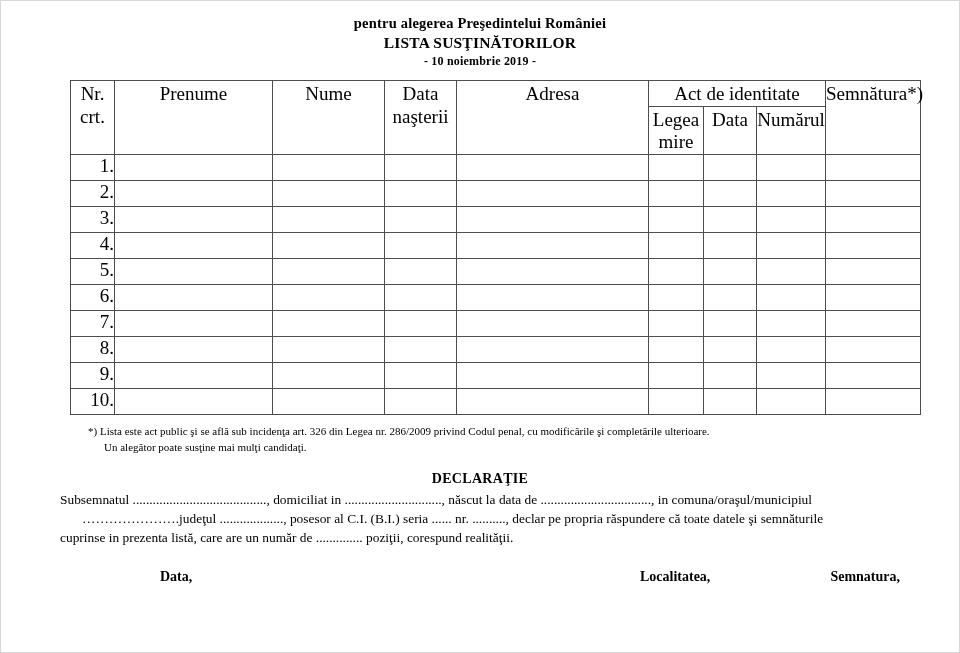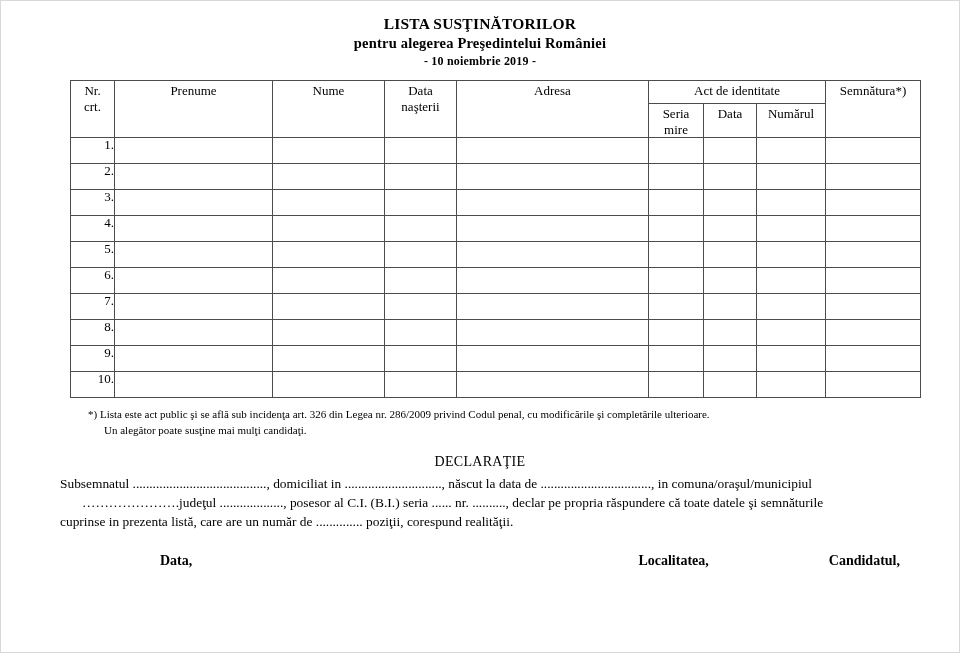--- a/index.html
+++ b/index.html
@@ -39,21 +39,21 @@
 
   
   .table-wrap {
     margin: 11px auto 0 auto;
     width: 820px;
   }
   table.signers {
     border-collapse: collapse;
     width: 820px;
     table-layout: fixed;
-    font-size: 13px;
+    font-size: 19px;
   }
   table.signers th,
   table.signers td {
     border: 1px solid #4c4c4c;
     padding: 0;
     vertical-align: top;
   }
   table.signers th {
     font-weight: normal;
     text-align: center;
@@ -98,21 +98,21 @@
 
   
   .decl-wrap {
     width: 840px;
     margin: 13px auto 0 auto;
     font-size: 13.4px;
     line-height: 1.42;
   }
   .decl-title {
     text-align: center;
-    font-weight: normal;
+    font-weight: bold;
     font-size: 14px;
     letter-spacing: 0.3px;
   }
   .decl-l1 { margin-top: 2px; text-align: justify; }
   .decl-sub {
     padding-left: 86px;
     margin-top: 0px;
   }
   .decl-l2 { margin-top: 0px; padding-left: 22px; }
   .decl-l3 { margin-top: 0px; }
@@ -128,22 +128,22 @@
   .sig-data { width: 230px; text-align: left; padding-left: 100px; }
   .sig-loc  { width: 330px; text-align: right; padding-left: 60px; }
   .sig-semn { flex: 1; text-align: left; padding-left: 120px; }
 </style>
 </head>
 <body>
 
 <div class="page">
 
   <div class="title-block">
+    <div class="title-line title-2">pentru alegerea Preşedintelui României</div>
     <div class="title-line title-1">LISTA SUSŢINĂTORILOR</div>
-    <div class="title-line title-2">pentru alegerea Preşedintelui României</div>
     <div class="title-line title-3">- 10 noiembrie 2019 -</div>
   </div>
 
   <div class="table-wrap">
     <table class="signers">
       <colgroup>
         <col class="c-nr">
           <col class="c-pren">
           <col class="c-nume">
           <col class="c-data">
@@ -164,21 +164,21 @@
           <th class="hdr-tall" rowspan="2">
             <div>Data</div>
             <div>naşterii</div>
           </th>
           <th class="hdr-tall" rowspan="2">Adresa</th>
           <th class="hdr-top" colspan="3">Act de identitate</th>
           <th class="hdr-tall" rowspan="2">Semnătura*)</th>
         </tr>
         <tr>
           <th class="hdr-sub">
-            <div>Seria</div>
+            <div>Legea</div>
             <div>mire</div>
           </th>
           <th class="hdr-sub">Data</th>
           <th class="hdr-sub">Numărul</th>
         </tr>
       </thead>
       <tbody id="signers-body">
           <tr>
             <td class="rownum">1.</td>
             <td class="rownum"></td>
@@ -301,16 +301,16 @@
   <div class="decl-wrap">
     <div class="decl-title">DECLARAŢIE</div>
     <div class="decl-l1">Subsemnatul ........................................, domiciliat in ............................., născut la data de ................................., in comuna/oraşul/municipiul</div>
     <div class="decl-l2">………………….judeţul ..................., posesor al C.I. (B.I.) seria ...... nr. .........., declar pe propria răspundere că toate datele şi semnăturile</div>
     <div class="decl-l3">cuprinse in prezenta listă, care are un număr de .............. poziţii, corespund realităţii.</div>
   </div>
 
   <div class="sig-row">
     <div class="sig-data">Data,</div>
     <div class="sig-loc">Localitatea,</div>
-    <div class="sig-semn">Candidatul,</div>
+    <div class="sig-semn">Semnatura,</div>
   </div>
 
 </div>
 
 </body></html>

